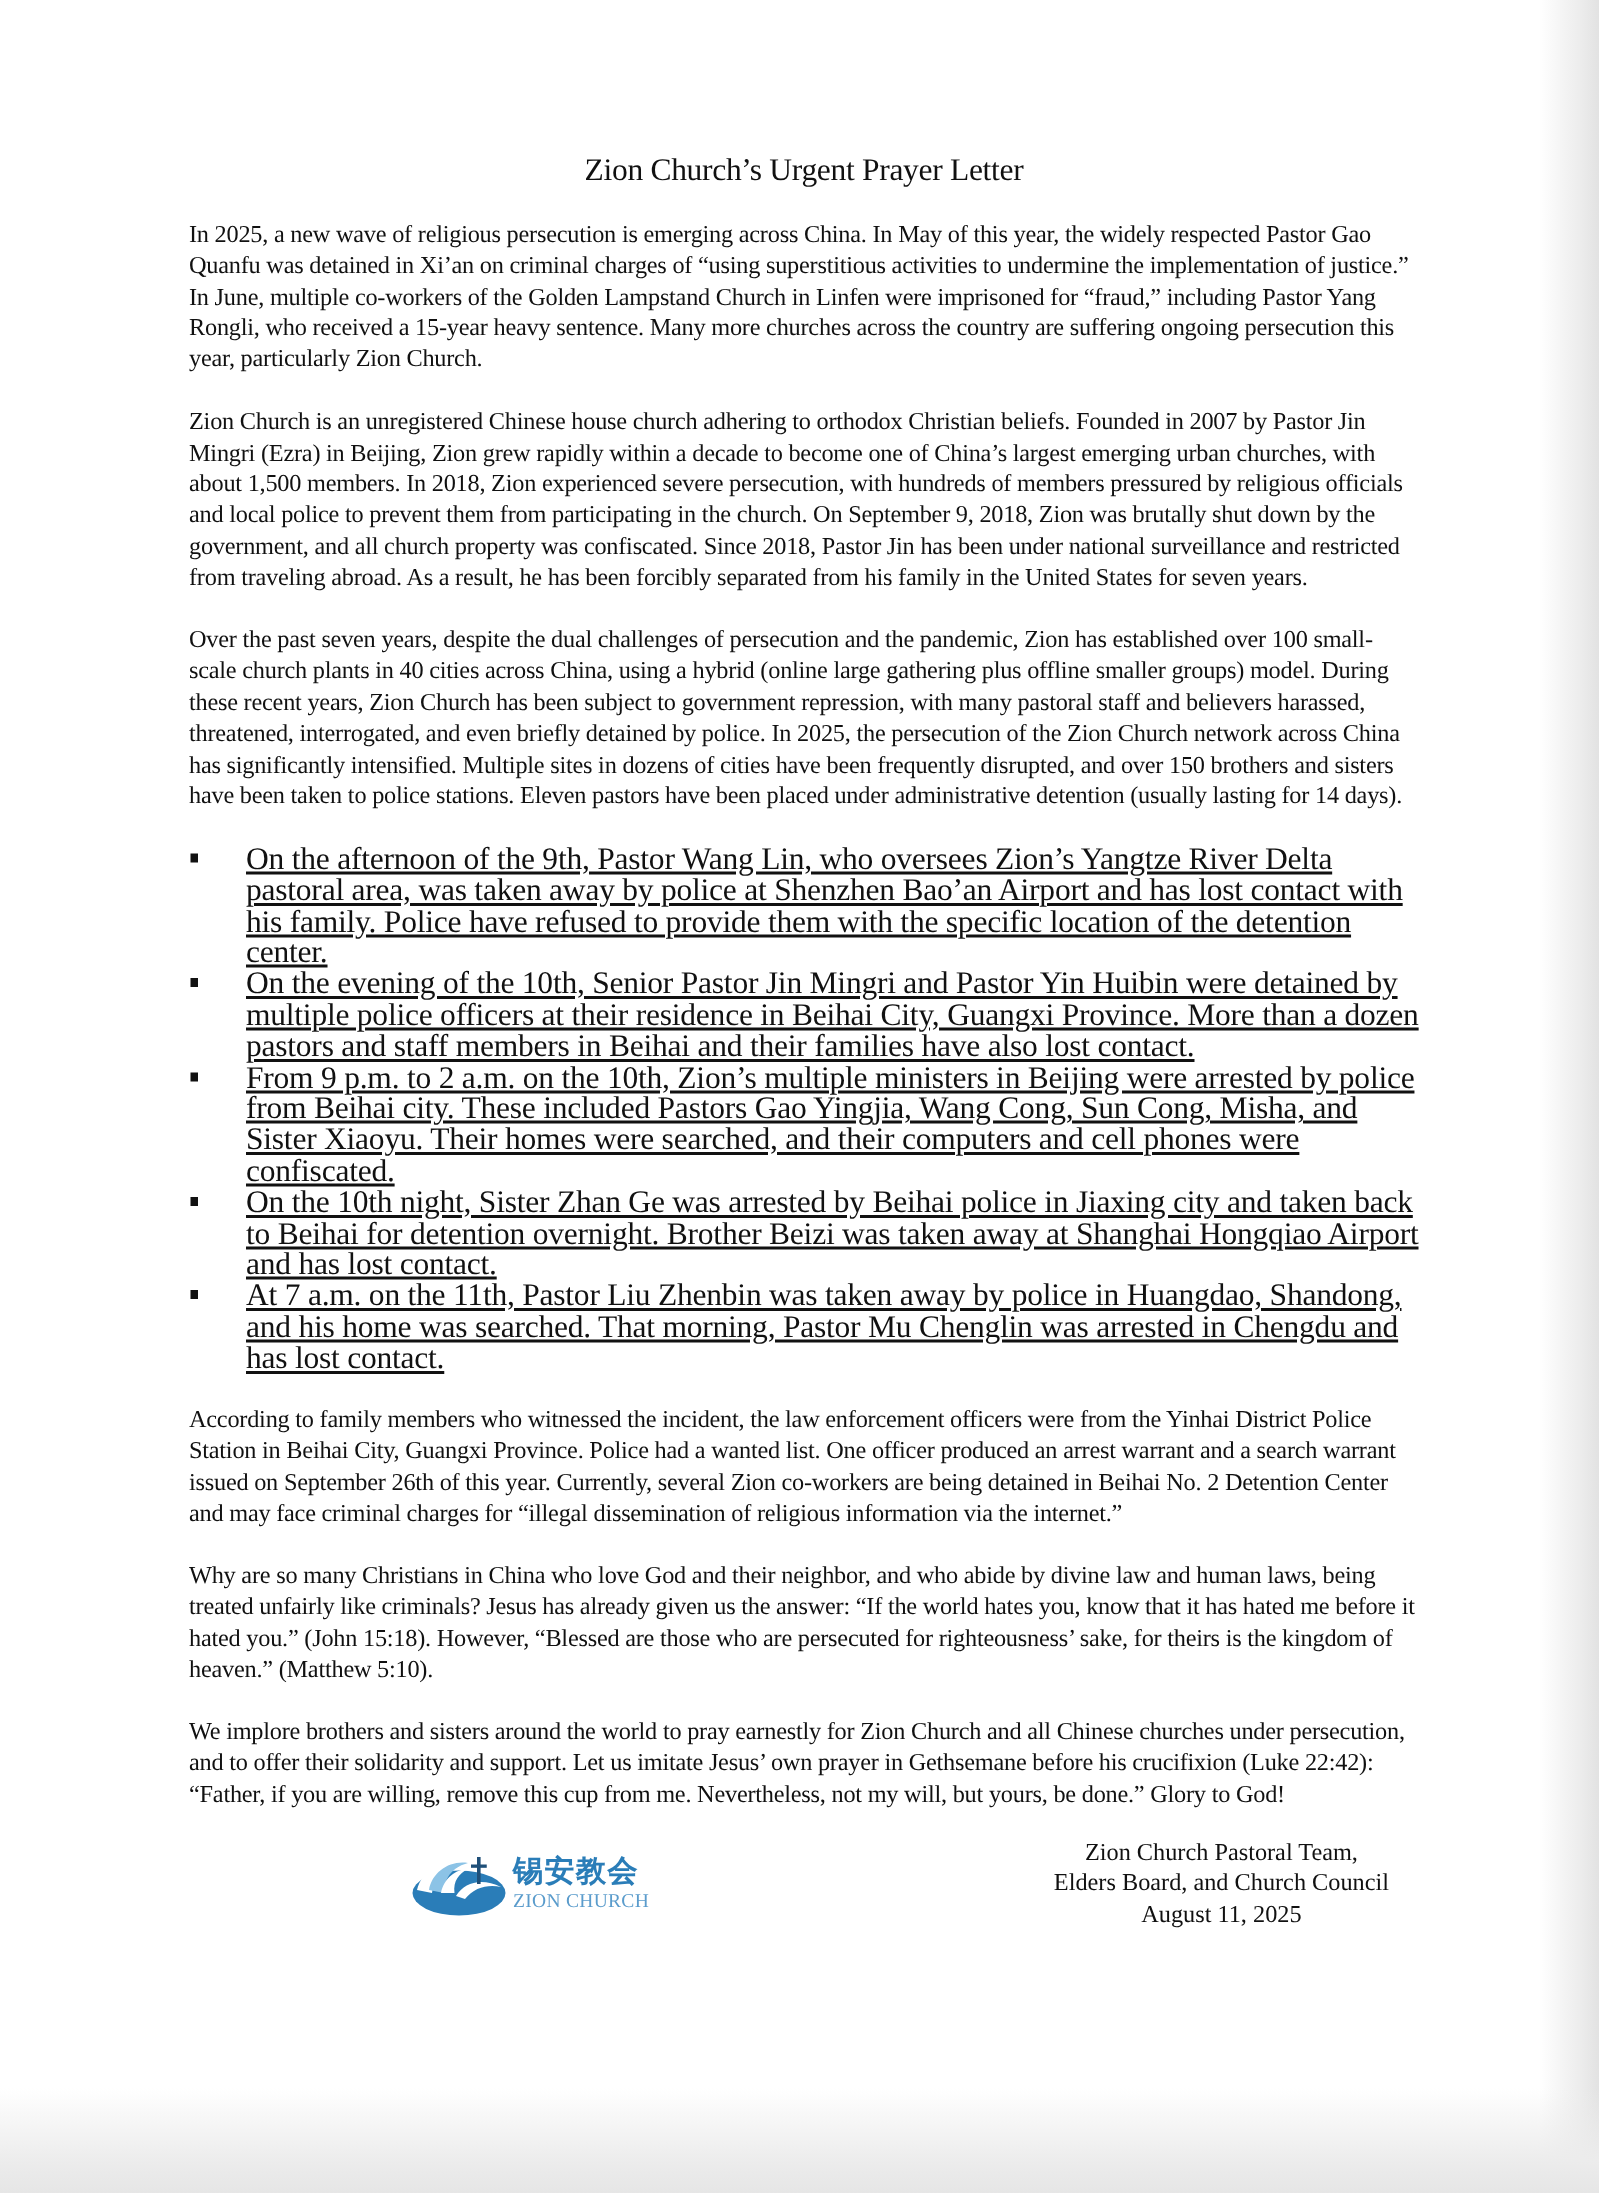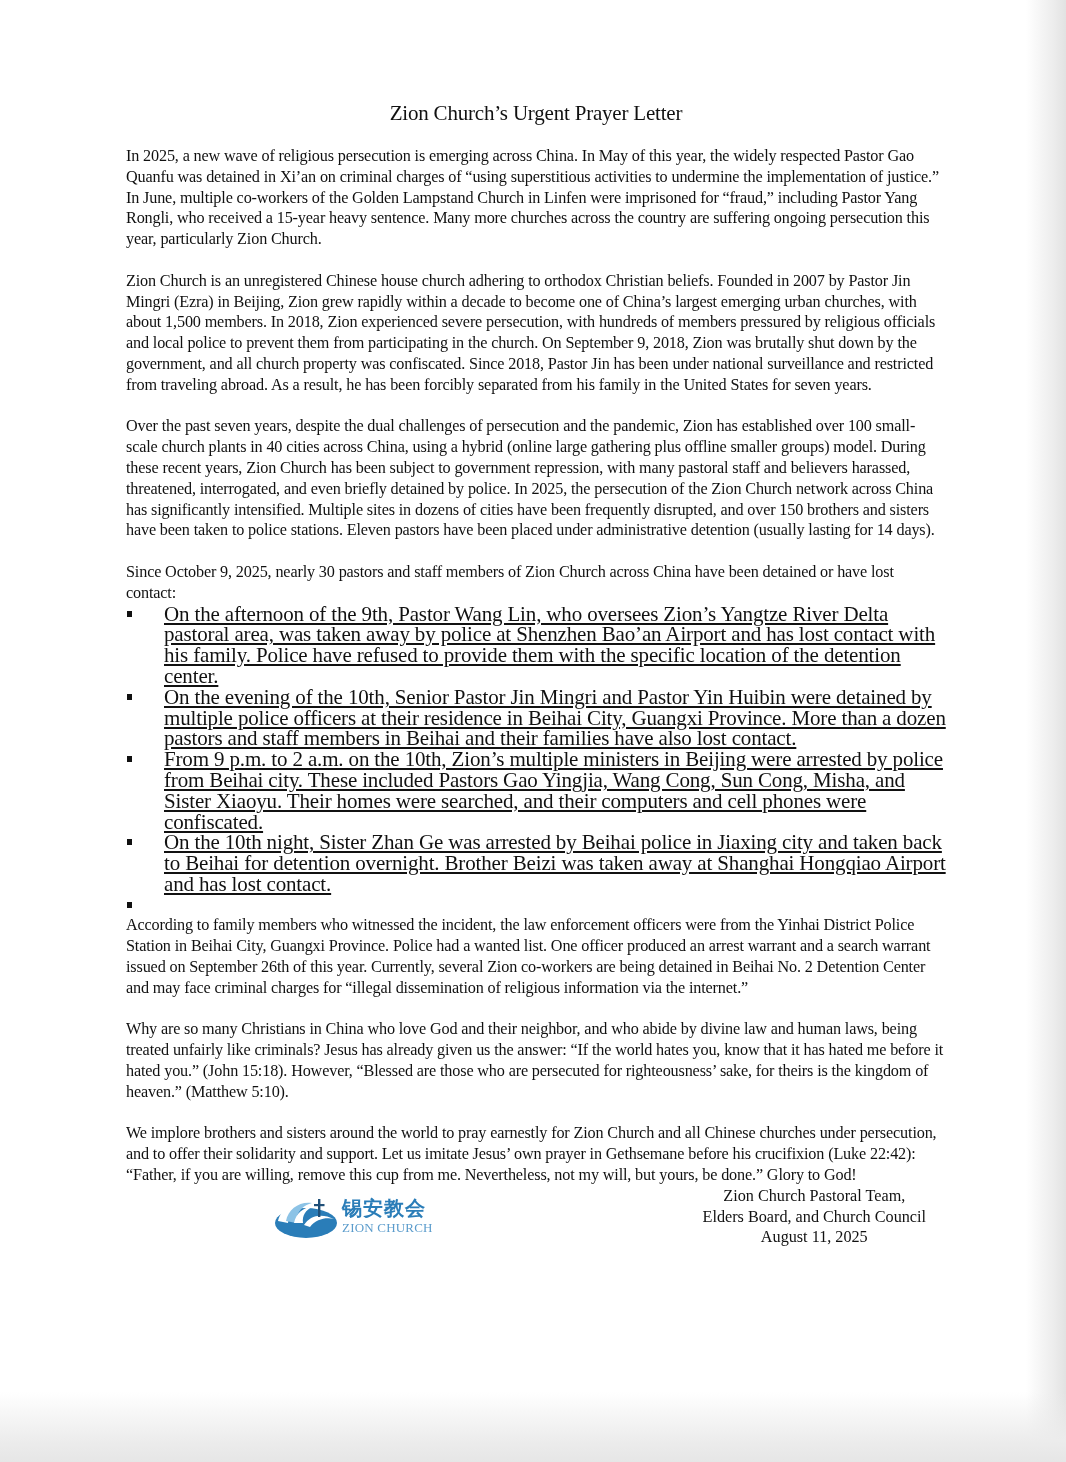--- a/index.html
+++ b/index.html
@@ -73,20 +73,21 @@
       position: absolute;
       left: 1px;
       top: 7px;
       width: 5px;
       height: 6px;
       background: #111111;
     }
     .footer {
       position: relative;
       height: 70px;
+      margin-top: 18px;
     }
     .logo {
       position: absolute;
       left: 148px;
       top: 6px;
       width: 200px;
       height: 48px;
       display: flex;
       align-items: center;
     }
@@ -128,41 +129,41 @@
 <div class="right-shade"></div>
 <div class="bottom-shade"></div>
 
 <div class="page">
   <h1 class="title">Zion Church’s Urgent Prayer Letter</h1>
 
 
   <p class="para-gap">In 2025, a new wave of religious persecution is emerging across China. In May of this year, the widely respected Pastor Gao Quanfu was detained in Xi’an on criminal charges of “using superstitious activities to undermine the implementation of justice.” In June, multiple co-workers of the Golden Lampstand Church in Linfen were imprisoned for “fraud,” including Pastor Yang Rongli, who received a 15-year heavy sentence. Many more churches across the country are suffering ongoing persecution this year, particularly Zion Church.</p>
   <p class="para-gap">Zion Church is an unregistered Chinese house church adhering to orthodox Christian beliefs. Founded in 2007 by Pastor Jin Mingri (Ezra) in Beijing, Zion grew rapidly within a decade to become one of China’s largest emerging urban churches, with about 1,500 members. In 2018, Zion experienced severe persecution, with hundreds of members pressured by religious officials and local police to prevent them from participating in the church. On September 9, 2018, Zion was brutally shut down by the government, and all church property was confiscated. Since 2018, Pastor Jin has been under national surveillance and restricted from traveling abroad. As a result, he has been forcibly separated from his family in the United States for seven years.</p>
   <p class="para-gap">Over the past seven years, despite the dual challenges of persecution and the pandemic, Zion has established over 100 small-scale church plants in 40 cities across China, using a hybrid (online large gathering plus offline smaller groups) model. During these recent years, Zion Church has been subject to government repression, with many pastoral staff and believers harassed, threatened, interrogated, and even briefly detained by police. In 2025, the persecution of the Zion Church network across China has significantly intensified. Multiple sites in dozens of cities have been frequently disrupted, and over 150 brothers and sisters have been taken to police stations. Eleven pastors have been placed under administrative detention (usually lasting for 14 days).</p>
-  <p>Since October 9, 2025, nearly 30 pastors and staff members of Zion Church across China have been detained or have lost contact:</p>
 
   <ul class="bullets">
     <li>
       <span class="bullet"></span>
       <span>On the afternoon of the 9th, Pastor Wang Lin, who oversees Zion’s Yangtze River Delta pastoral area, was taken away by police at Shenzhen Bao’an Airport and has lost contact with his family. Police have refused to provide them with the specific location of the detention center.</span>
     </li>
     <li>
       <span class="bullet"></span>
       <span>On the evening of the 10th, Senior Pastor Jin Mingri and Pastor Yin Huibin were detained by multiple police officers at their residence in Beihai City, Guangxi Province. More than a dozen pastors and staff members in Beihai and their families have also lost contact.</span>
     </li>
     <li>
       <span class="bullet"></span>
       <span>From 9 p.m. to 2 a.m. on the 10th, Zion’s multiple ministers in Beijing were arrested by police from Beihai city. These included Pastors Gao Yingjia, Wang Cong, Sun Cong, Misha, and Sister Xiaoyu. Their homes were searched, and their computers and cell phones were confiscated.</span>
     </li>
     <li>
       <span class="bullet"></span>
       <span>On the 10th night, Sister Zhan Ge was arrested by Beihai police in Jiaxing city and taken back to Beihai for detention overnight. Brother Beizi was taken away at Shanghai Hongqiao Airport and has lost contact.</span>
     </li>
     <li>
       <span class="bullet"></span>
+      <span>At 7 a.m. on the 11th, Pastor Liu Zhenbin was taken away by police in Huangdao, Shandong, and his home was searched. That morning, Pastor Mu Chenglin was arrested in Chengdu and has lost contact.</span>
     </li>
   </ul>
 
   <p class="para-gap">According to family members who witnessed the incident, the law enforcement officers were from the Yinhai District Police Station in Beihai City, Guangxi Province. Police had a wanted list. One officer produced an arrest warrant and a search warrant issued on September 26th of this year. Currently, several Zion co-workers are being detained in Beihai No. 2 Detention Center and may face criminal charges for “illegal dissemination of religious information via the internet.”</p>
   <p class="para-gap">Why are so many Christians in China who love God and their neighbor, and who abide by divine law and human laws, being treated unfairly like criminals? Jesus has already given us the answer: “If the world hates you, know that it has hated me before it hated you.” (John 15:18). However, “Blessed are those who are persecuted for righteousness’ sake, for theirs is the kingdom of heaven.” (Matthew 5:10).</p>
   <p>We implore brothers and sisters around the world to pray earnestly for Zion Church and all Chinese churches under persecution, and to offer their solidarity and support. Let us imitate Jesus’ own prayer in Gethsemane before his crucifixion (Luke 22:42): “Father, if you are willing, remove this cup from me. Nevertheless, not my will, but yours, be done.” Glory to God!</p>
 
   <div class="footer">
     <div class="logo">
       <svg width="64" height="46" viewBox="0 0 64 46">

